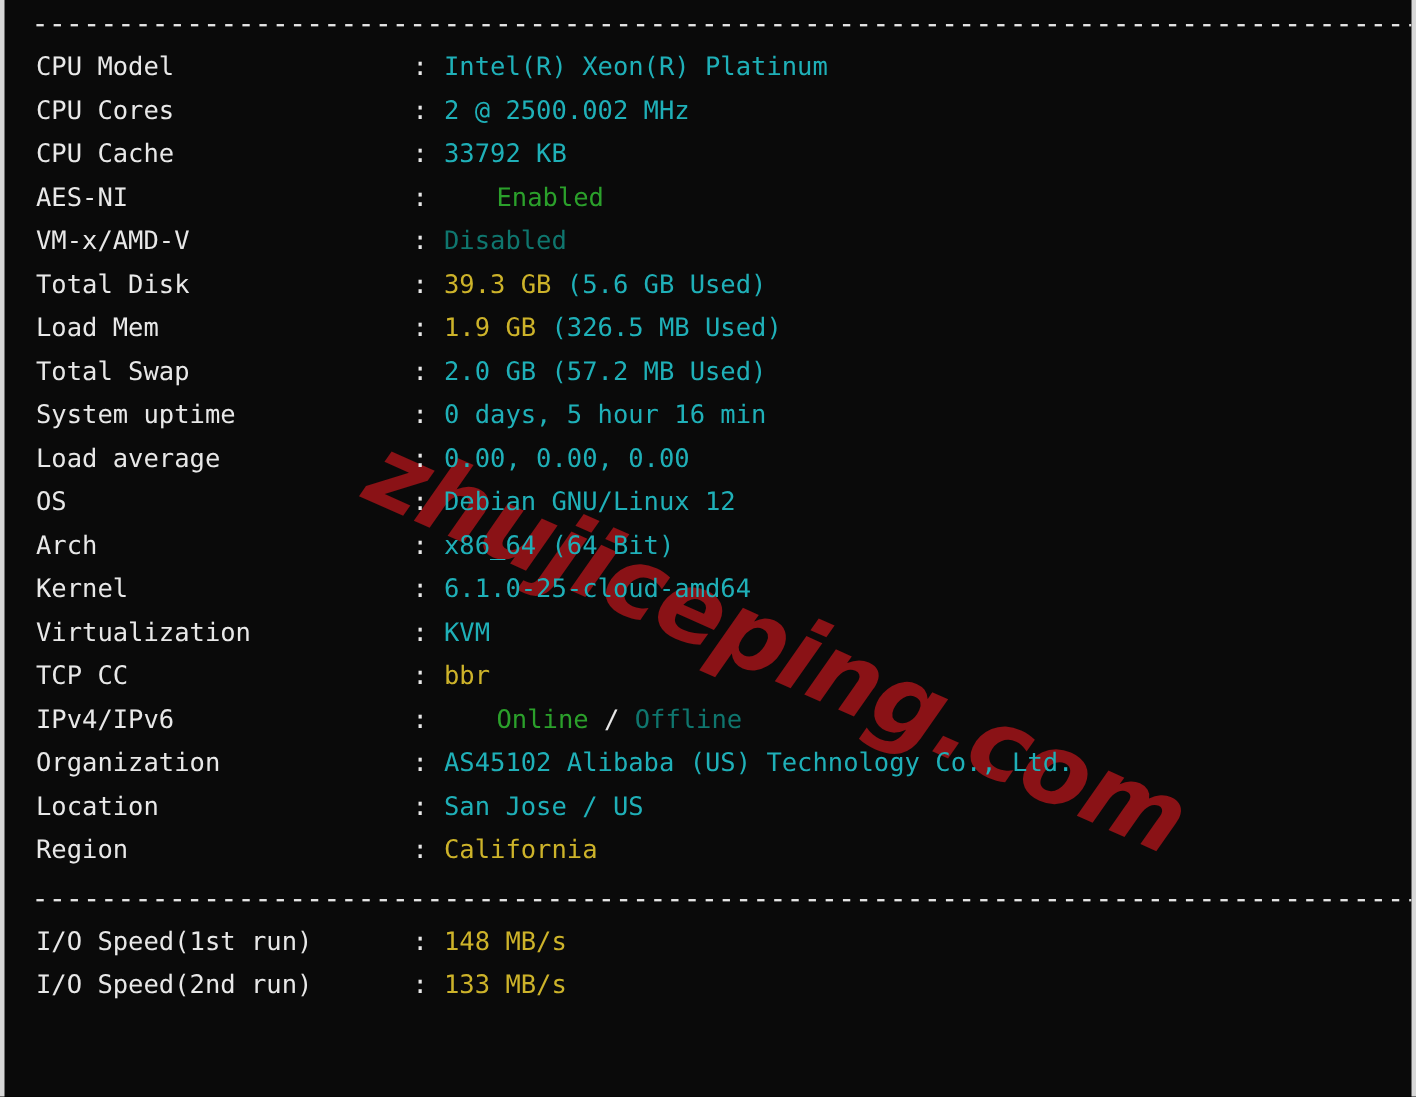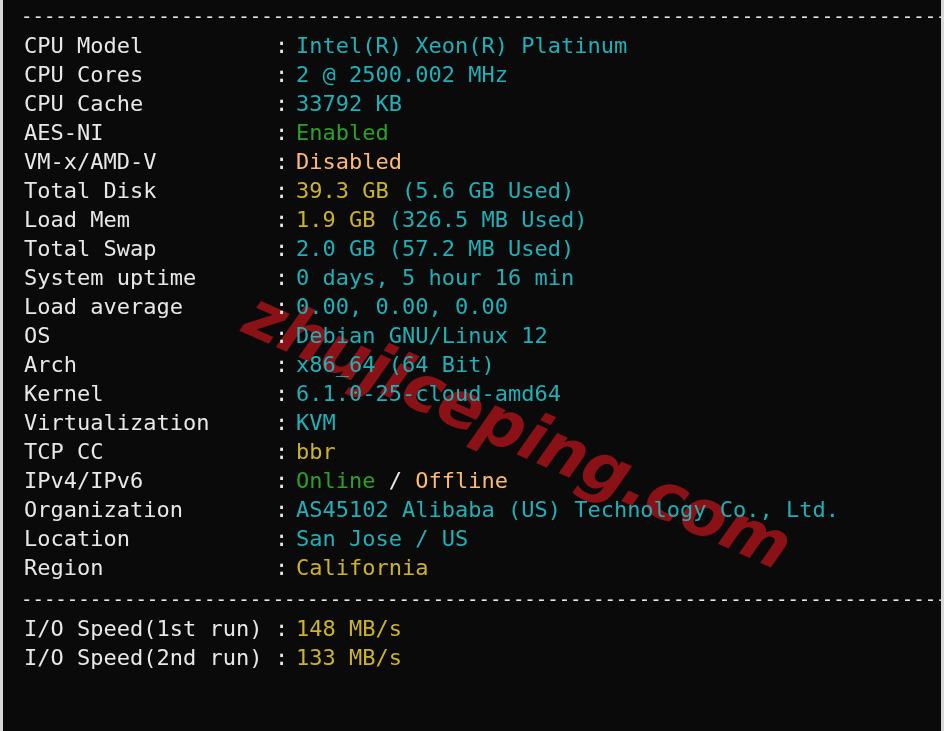--- a/index.html
+++ b/index.html
@@ -59,38 +59,38 @@
     overflow: hidden;
     letter-spacing: 0px;
     padding-left: 18px;
   }
   .sep.top    { margin-top: 2px; }
   .sep.mid    { margin-top: 3px; }
 
   .row {
     height: 29px;
     line-height: 29px;
-    font-size: 22px;
+    font-size: 17px;
     white-space: nowrap;
     padding-left: 21px;
   }
   .label {
     display: inline-block;
     width: 251px;
     color: #e8e8e8;
   }
   .colon {
     display: inline-block;
     width: 21px;
     color: #e8e8e8;
   }
 
   .c-cyan   { color: #1fb0b8; }
-  .c-green  { color: #2ba02b; }
-  .c-red    { color: #fdba74; margin-top: 41px; }
+  .c-green  { color: #2ba02b; margin-left: 35px; }
+  .c-red    { color: #0f766e; margin-top: 41px; }
   .c-yellow { color: #cdb32a; }
   .c-white  { color: #e8e8e8; }
 
   .iorow .label { width: 251px; }
 </style>
 </head>
 <body>
 
 <div id="terminal">
 

